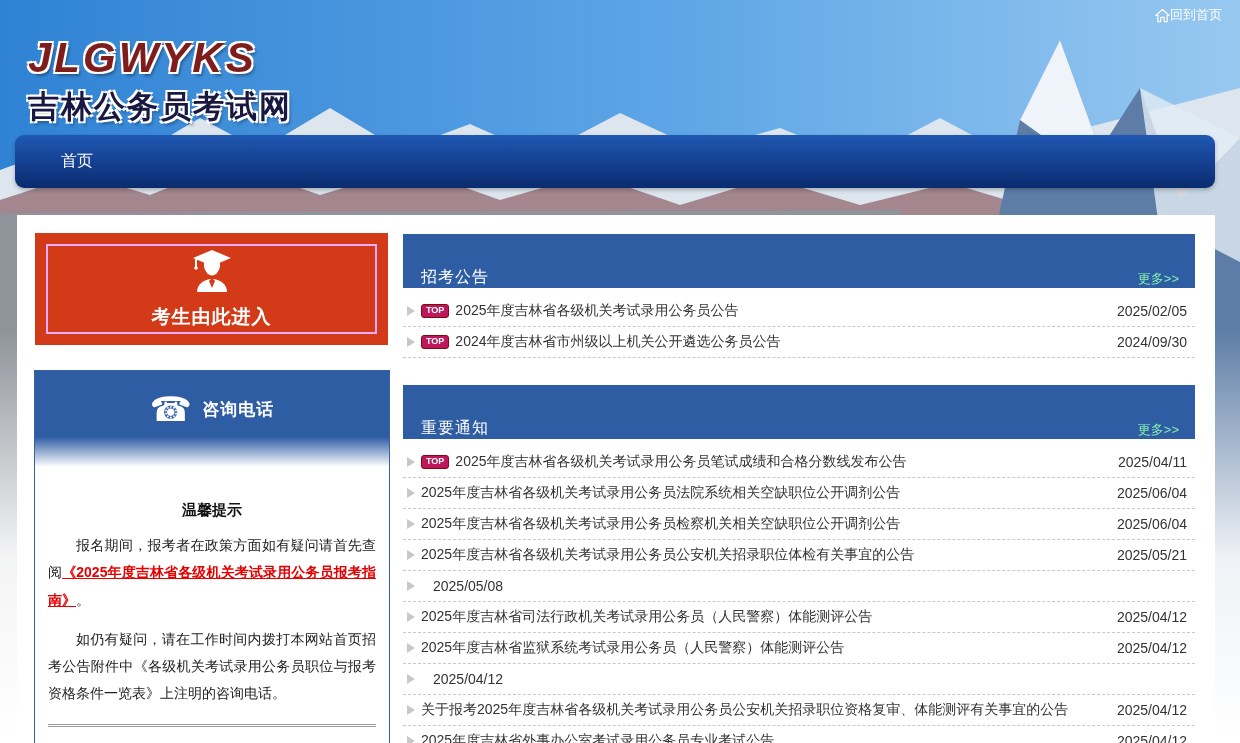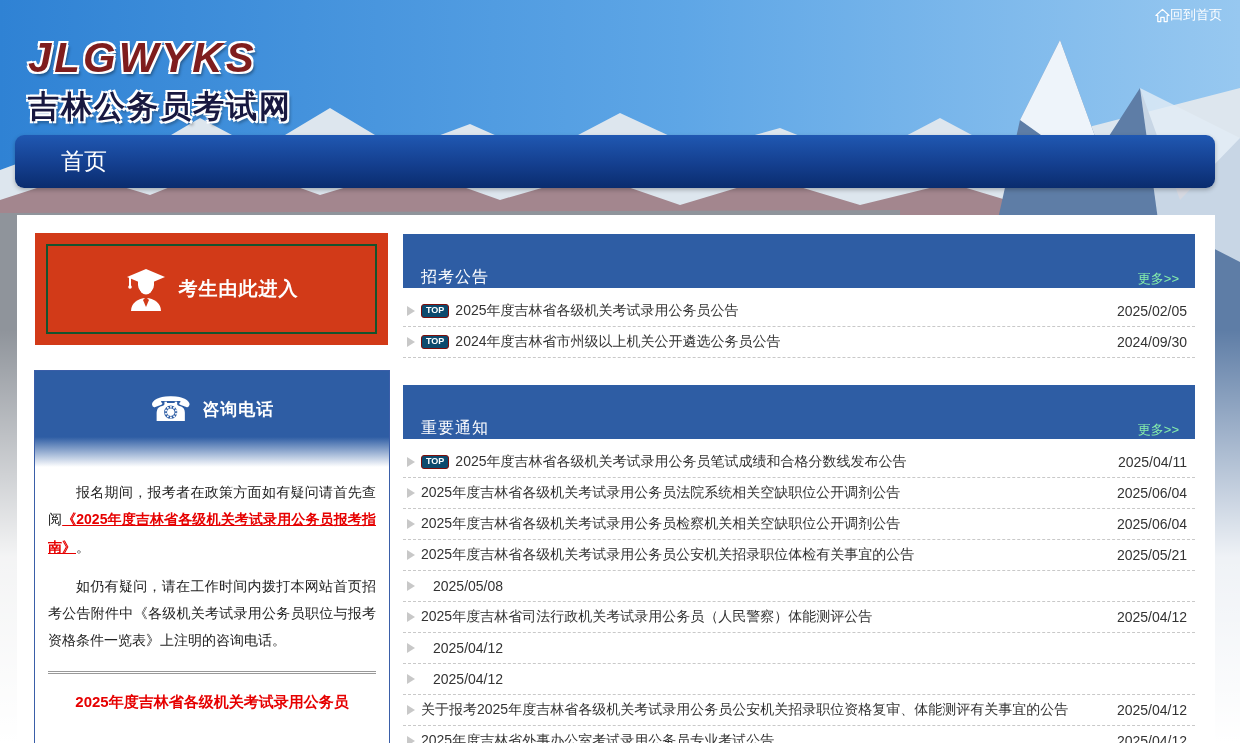--- a/index.html
+++ b/index.html
@@ -18,24 +18,24 @@
     color:#fff; font-size:13px; cursor:pointer; }
   .logo { position:absolute; left:28px; top:18px; }
   .logo-en { font-size:42px; font-weight:bold; font-style:italic; letter-spacing:3px; color:#7f1d1d;
     text-shadow:-2px -2px 0 #fff, 2px -2px 0 #fff, -2px 2px 0 #fff, 2px 2px 0 #fff, 3px 4px 3px rgba(0,0,0,.35);margin-top:16px; }
   .logo-cn { font-size:31px; font-weight:bold; letter-spacing:2px; color:#181840; margin-top:4px;
     text-shadow:-2px -2px 0 #fff, 2px -2px 0 #fff, -2px 2px 0 #fff, 2px 2px 0 #fff, 3px 4px 3px rgba(0,0,0,.3);text-align:center; }
   
   .nav { position:absolute; left:15px; top:135px; width:1200px; height:53px; border-radius:9px;
     background:linear-gradient(to bottom,#2058b2 0%,#143f8f 55%,#0a2c6e 100%);
     display:flex; align-items:center; box-shadow:0 2px 4px rgba(0,0,0,.25); }
-  .nav-item { color:#fff; font-size:23px; padding:0 46px; height:100%; display:flex; align-items:center; cursor:pointer; }
+  .nav-item { color:#fff; font-size:16px; padding:0 46px; height:100%; display:flex; align-items:center; cursor:pointer; }
   
   .entry-box { position:absolute; left:35px; top:233px; width:353px; height:112px; background:#d23a18; cursor:pointer; }
-  .entry-inner { position:absolute; inset:11px; border:2px solid #14532d; display:flex; align-items:center; justify-content:center; gap:12px; }
+  .entry-inner { position:absolute; inset:11px; border:2px solid #f0abfc; display:flex; align-items:center; justify-content:center; gap:12px;flex-direction:column; }
   .entry-label { color:#fff; font-size:19px; font-weight:bold; letter-spacing:1px; }
   .consult-box { position:absolute; left:34px; top:370px; width:356px; height:374px; border:1px solid #3a5ea8; background:#fff; }
   .consult-header { height:96px; padding-bottom:20px;
     background:linear-gradient(to bottom,#2e5da4 0px,#2e5da4 66px,rgba(46,93,164,0) 96px);
     display:flex; align-items:center; justify-content:center; gap:10px; }
   .phone-glyph { color:#fff; font-size:34px; line-height:1; }
   .consult-title { color:#fff; font-size:17px; font-weight:bold; letter-spacing:1px; }
   .tips-title { text-align:center; font-size:15px; font-weight:bold; color:#111; margin-top:34px; }
   .tips-p { margin:12px 13px 0; font-size:14px; line-height:1.95; text-align:justify; text-indent:2em; color:#222; }
   .tips-link { color:#e60000; font-weight:bold; text-decoration:underline; cursor:pointer; }
@@ -44,21 +44,21 @@
   
   .main { position:absolute; left:403px; top:234px; width:792px; }
   .panel-header { height:54px; background:#2e5da4; display:flex; align-items:flex-end; justify-content:space-between;
     padding:0 16px 0 18px; }
   .panel-title { color:#fff; font-size:16px; letter-spacing:1px; }
   .panel-more { color:#86efac; font-size:13px; cursor:pointer; }
   .panel-list { list-style:none; padding-top:8px; margin-bottom:27px; }
   .row { height:31px; display:flex; align-items:center; border-bottom:1px dashed #c9c9c9; padding:0 8px 0 4px; cursor:pointer; }
   .tri { width:0; height:0; border-top:5px solid transparent; border-bottom:5px solid transparent;
     border-left:8px solid #c8c8c8; margin-right:6px; flex:none; }
-  .top-badge { background:#0c4a6e; border:1px solid #7e0d09; color:#fff; font-size:9px; font-weight:bold;
+  .top-badge { background:#be185d; border:1px solid #7e0d09; color:#fff; font-size:9px; font-weight:bold;
     border-radius:3px; padding:1px 4px 2px; line-height:1; margin-right:6px; flex:none; }
   .item-text { font-size:14px; color:#333; flex:1; white-space:nowrap; overflow:hidden; text-overflow:ellipsis; text-decoration:none; }
   .item-date { font-size:14px; color:#333; margin-left:12px; flex:none; }
 </style>
 </head>
 <body>
 
 <div class="bg">
   <svg viewBox="0 0 1240 743" width="1240" height="743" preserveAspectRatio="none">
     <defs>
@@ -115,20 +115,21 @@
     </svg>
     <span class="entry-label">考生由此进入</span>
   </div>
 </div>
 
 <div class="consult-box">
   <div class="consult-header">
     <span class="phone-glyph">☎</span>
     <span class="consult-title">咨询电话</span>
   </div>
+  <div class="tips-title">温馨提示</div>
   <p class="tips-p"><span>报名期间，报考者在政策方面如有疑问请首先查阅</span><a class="tips-link">《2025年度吉林省各级机关考试录用公务员报考指南》</a><span>。</span></p>
   <p class="tips-p">如仍有疑问，请在工作时间内拨打本网站首页招考公告附件中《各级机关考试录用公务员职位与报考资格条件一览表》上注明的咨询电话。</p>
   <div class="tips-divider"></div>
   <div class="hotline">
     <div>2025年度吉林省各级机关考试录用公务员</div>
 
   </div>
 </div>
 
 <div class="main">
@@ -183,20 +184,21 @@
           <span class="tri"></span>
           <span class="item-date">2025/05/08</span>
         </li>
         <li class="row">
           <span class="tri"></span>
           <a class="item-text">2025年度吉林省司法行政机关考试录用公务员（人民警察）体能测评公告</a>
           <span class="item-date">2025/04/12</span>
         </li>
         <li class="row">
           <span class="tri"></span>
+          <a class="item-text">2025年度吉林省监狱系统考试录用公务员（人民警察）体能测评公告</a>
           <span class="item-date">2025/04/12</span>
         </li>
         <li class="row">
           <span class="tri"></span>
           <span class="item-date">2025/04/12</span>
         </li>
         <li class="row">
           <span class="tri"></span>
           <a class="item-text">关于报考2025年度吉林省各级机关考试录用公务员公安机关招录职位资格复审、体能测评有关事宜的公告</a>
           <span class="item-date">2025/04/12</span>

